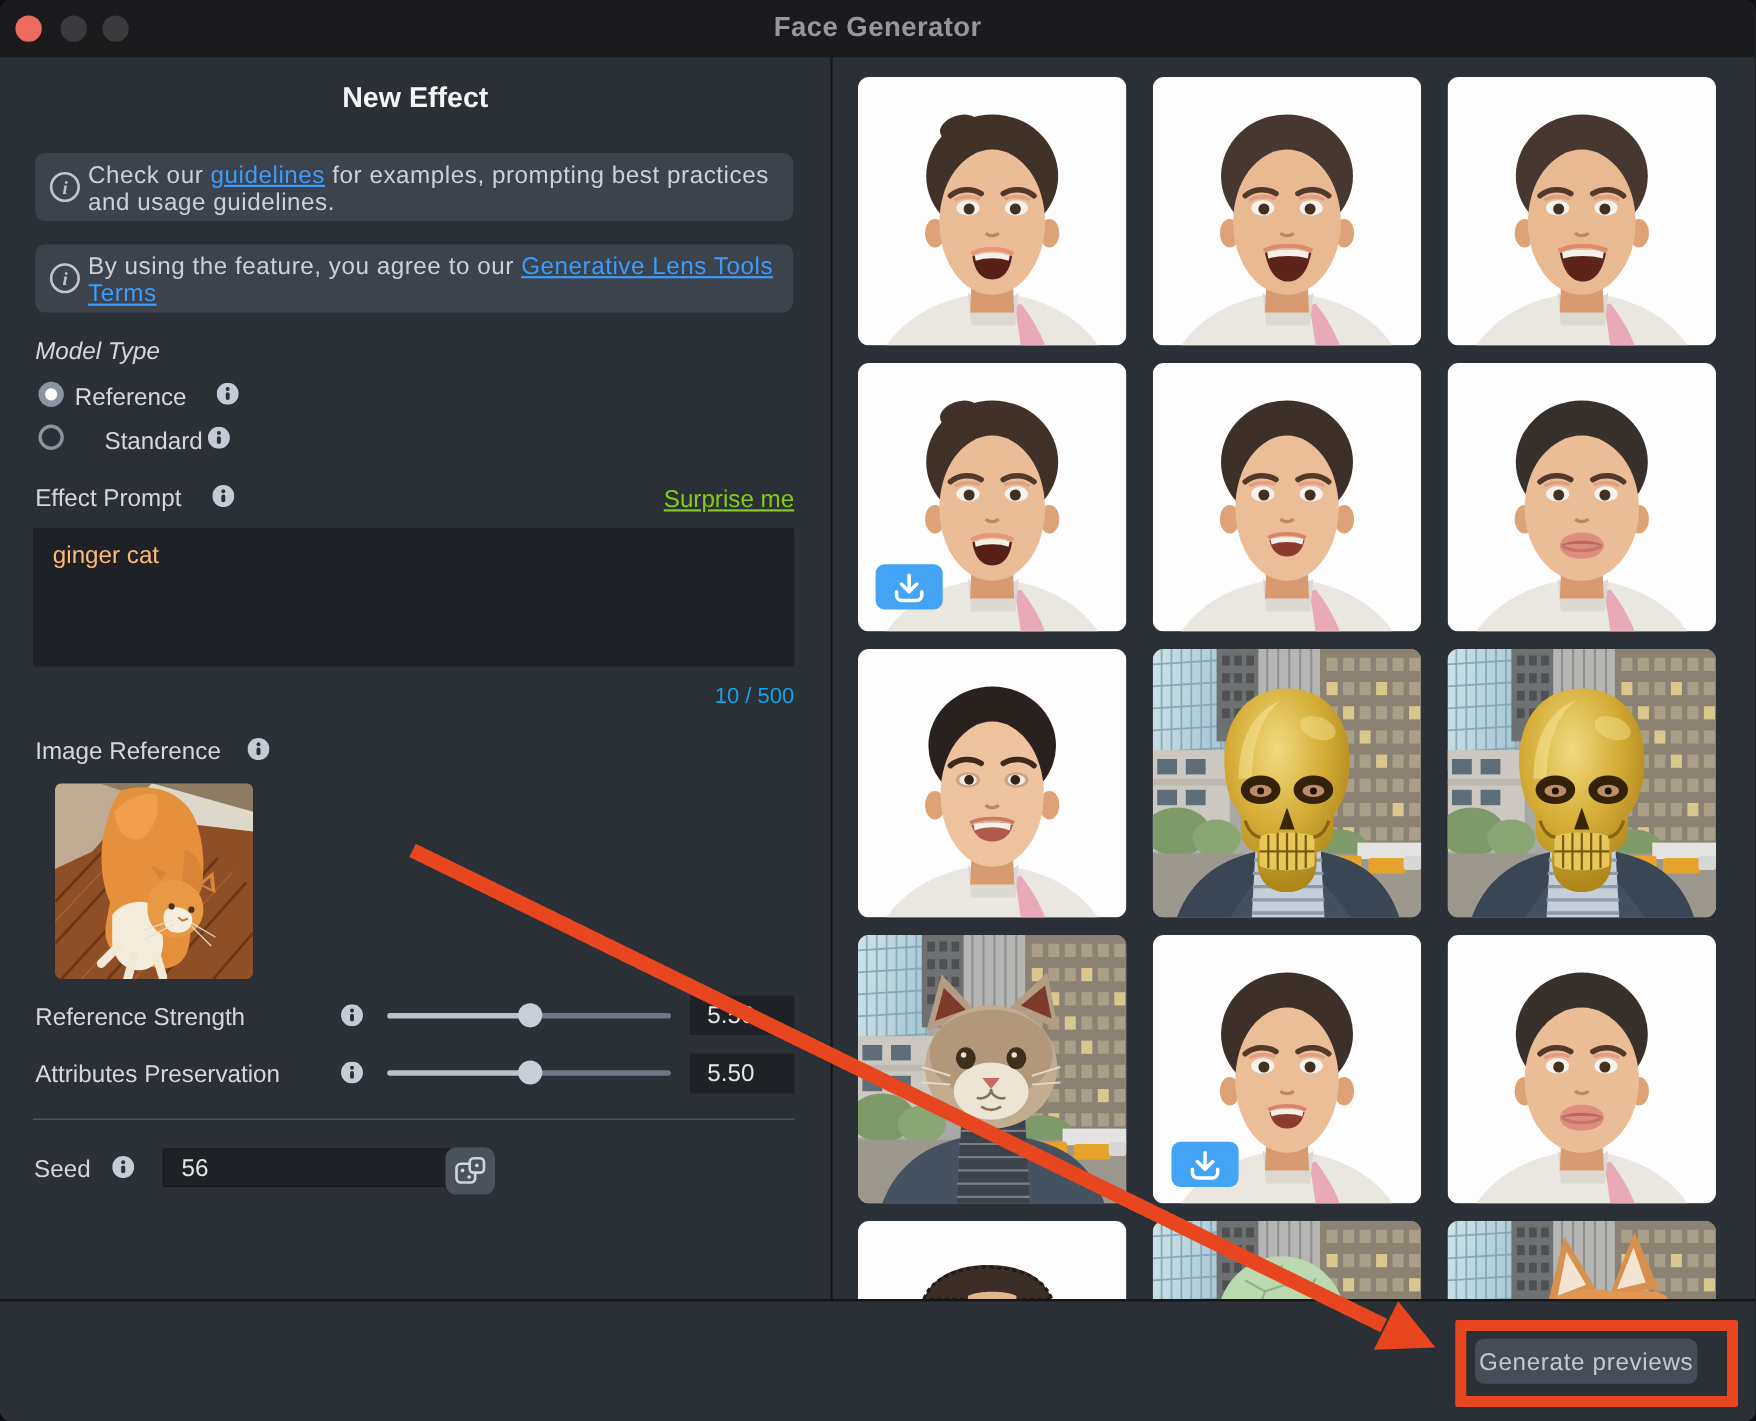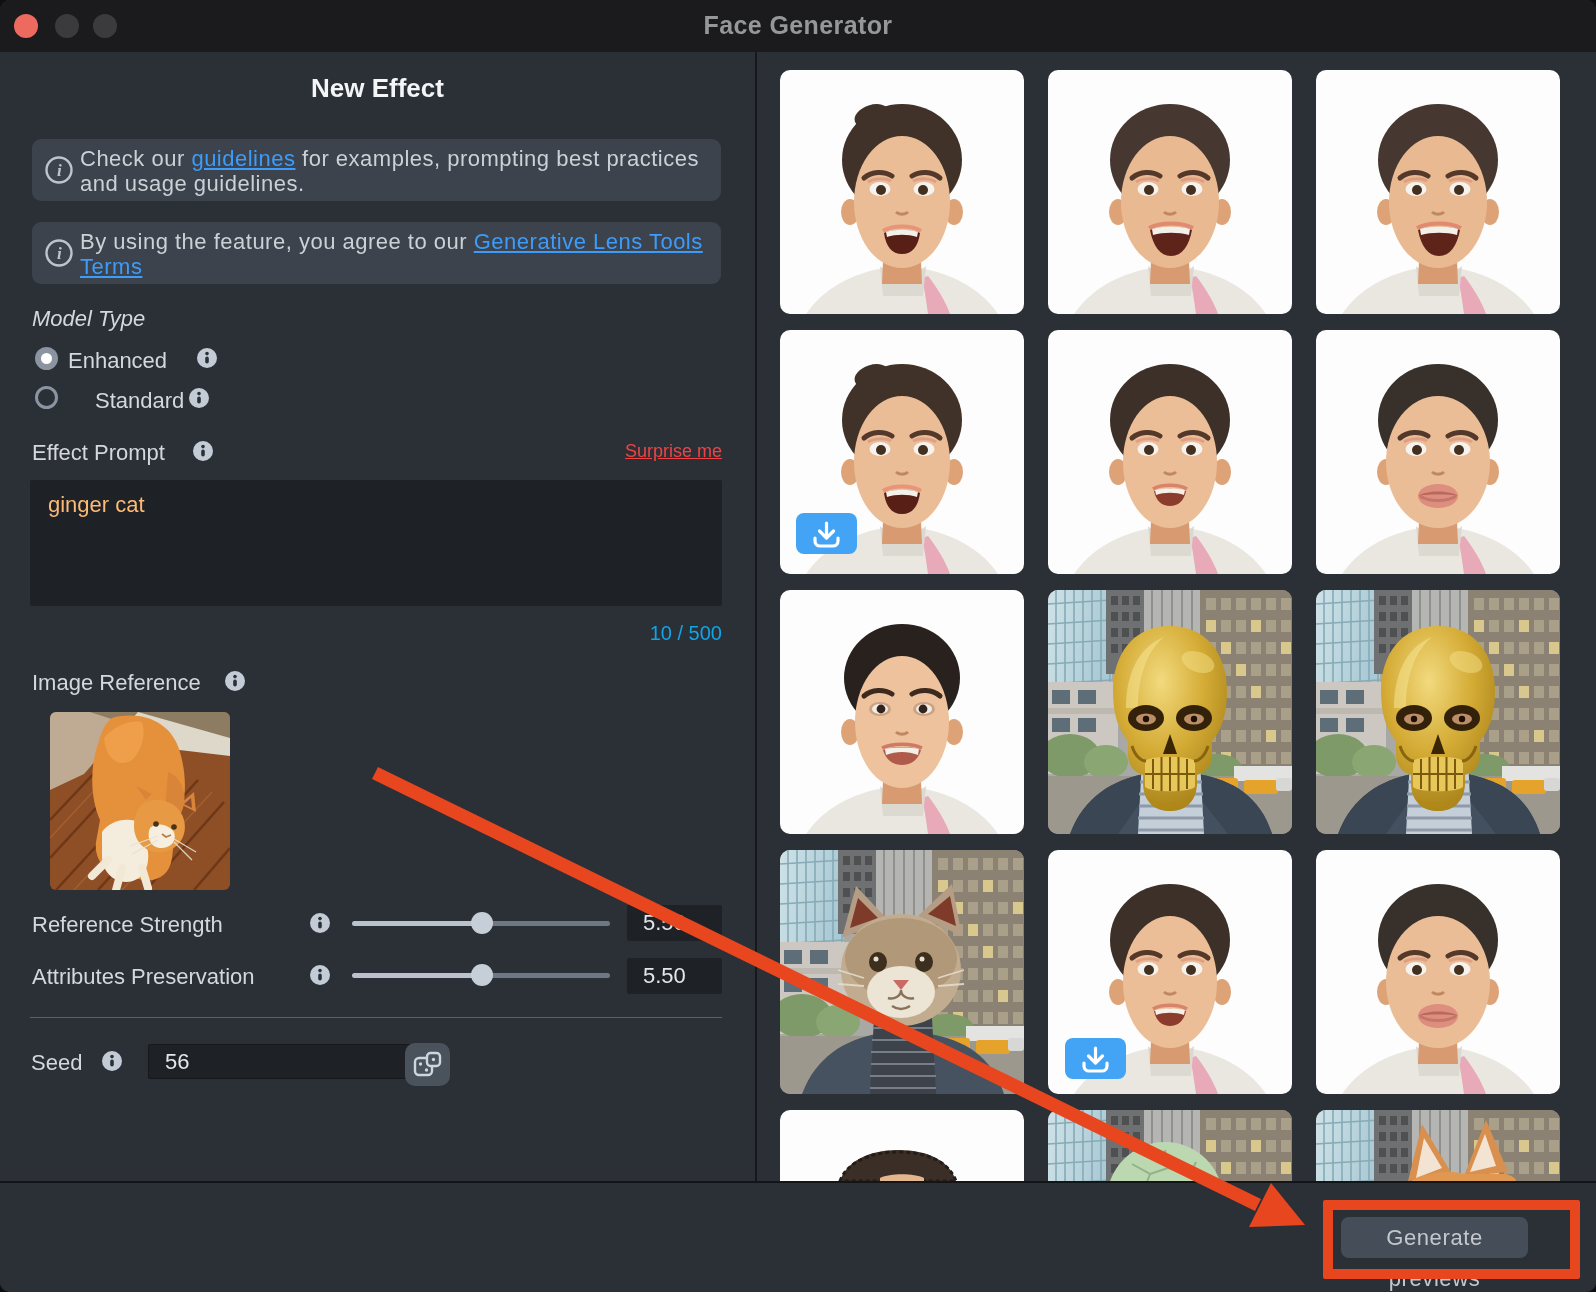--- a/index.html
+++ b/index.html
@@ -24,35 +24,35 @@
   .icirc { position:absolute; left:13px; top:50%; margin-top:-14px; width:28px; height:28px; }
   a.lk { color:#3d9cfa; text-decoration:underline; }
   .label { position:absolute; color:#d3d8dd; font-size:22px; }
   .infoi { position:absolute; width:20px; height:20px; }
 
   .radio { position:absolute; width:23px; height:23px; border-radius:50%; }
   .radio.sel { background:#8a95a1; }
   .radio.sel::after { content:""; position:absolute; left:6px; top:6px; width:11px; height:11px; border-radius:50%; background:#ffffff; }
   .radio.unsel { border:3px solid #8a95a1; }
 
-  .surprise { position:absolute; right:33px; top:389px; color:#ef4444; font-size:18px; text-decoration:underline; }
+  .surprise { position:absolute; right:33px; top:389px; color:#84cc16; font-size:22px; text-decoration:underline; }
   .textarea { position:absolute; left:30px; top:428px; width:692px; height:126px; background:#1e2126; border-radius:2px; color:#fdba74; font-size:22px; padding:12px 18px; }
   .counter { position:absolute; right:33px; top:570px; color:#0ea5e9; font-size:20px; }
 
   .thumb { position:absolute; left:50px; top:660px; width:180px; height:178px; border-radius:6px; overflow:hidden; }
 
   .slider-track { position:absolute; height:5px; border-radius:3px; }
   .knob { position:absolute; width:22px; height:22px; border-radius:50%; background:#c6cfd8; }
   .valbox { position:absolute; left:627px; width:95px; height:36px; background:#1e2126; border-radius:2px; color:#e4e6e9; font-size:22px; line-height:36px; padding-left:16px; }
   .hdiv { position:absolute; left:30px; top:965px; width:692px; height:1px; background:#596069; }
 
   .seedinput { position:absolute; left:148px; top:992px; width:264px; height:35px; background:#1e2126; border:1px solid #16181b; border-radius:2px; color:#e4e6e9; font-size:22px; line-height:33px; padding-left:16px; }
   .dicebtn { position:absolute; left:405px; top:991px; width:45px; height:43px; background:#4a525c; border-radius:10px; }
 
-  .genbtn { position:absolute; left:1341px; top:1217px; width:187px; height:41px; background:#454e58; border-radius:8px; color:#c3c8cf; font-size:22px; text-align:center; line-height:41px; letter-spacing:0.6px; }
+  .genbtn { position:absolute; left:1341px; top:1217px; width:202px; height:41px; background:#454e58; border-radius:8px; color:#c3c8cf; font-size:22px; text-align:center; line-height:41px; letter-spacing:0.6px; }
   .redrect { position:absolute; left:1323px; top:1200px; width:257px; height:79px; border:10px solid #e8461f; border-radius:2px; }
   .arrowsvg { position:absolute; left:0; top:0; width:1596px; height:1292px; pointer-events:none; }
 </style>
 </head>
 <body>
 <div class="window">
   <div class="titlebar">
     <span class="dot red"></span>
       <span class="dot d2"></span>
       <span class="dot d3"></span>
@@ -74,21 +74,21 @@
       <svg class="icirc" viewBox="0 0 28 28">
           <circle cx="14" cy="14" r="12.5" fill="none" stroke="#bcc4cd" stroke-width="2.4"></circle>
           <text x="14.5" y="20" font-family="Liberation Serif, serif" font-style="italic" font-weight="bold" font-size="17" fill="#bcc4cd" text-anchor="middle">i</text>
         </svg>
       <div class="ibtext">By using the feature, you agree to our <a class="lk">Generative Lens Tools<br>Terms</a></div>
     </div>
 
     <div class="label" style="left:32px; top:254px;font-style:italic;">Model Type</div>
 
     <div class="radio sel" style="left:35px; top:295px;"></div>
-    <div class="label" style="left:68px; top:296px;">Enhanced</div>
+    <div class="label" style="left:68px; top:296px;">Reference</div>
     <svg class="infoi" viewBox="0 0 20 20" style="left:197px; top:296px;">
         <circle cx="10" cy="10" r="10" fill="#c3ccd6"></circle>
         <circle cx="10" cy="5.6" r="1.8" fill="#2b2f36"></circle>
         <rect x="8.2" y="8.6" width="3.6" height="7" rx="1.8" fill="#2b2f36"></rect>
       </svg>
 
     <div class="radio unsel" style="left:35px; top:334px;"></div>
     <div class="label" style="left:68px; top:336px;margin-left:27px;">Standard</div>
     <svg class="infoi" viewBox="0 0 20 20" style="left:189px; top:336px;">
         <circle cx="10" cy="10" r="10" fill="#c3ccd6"></circle>

